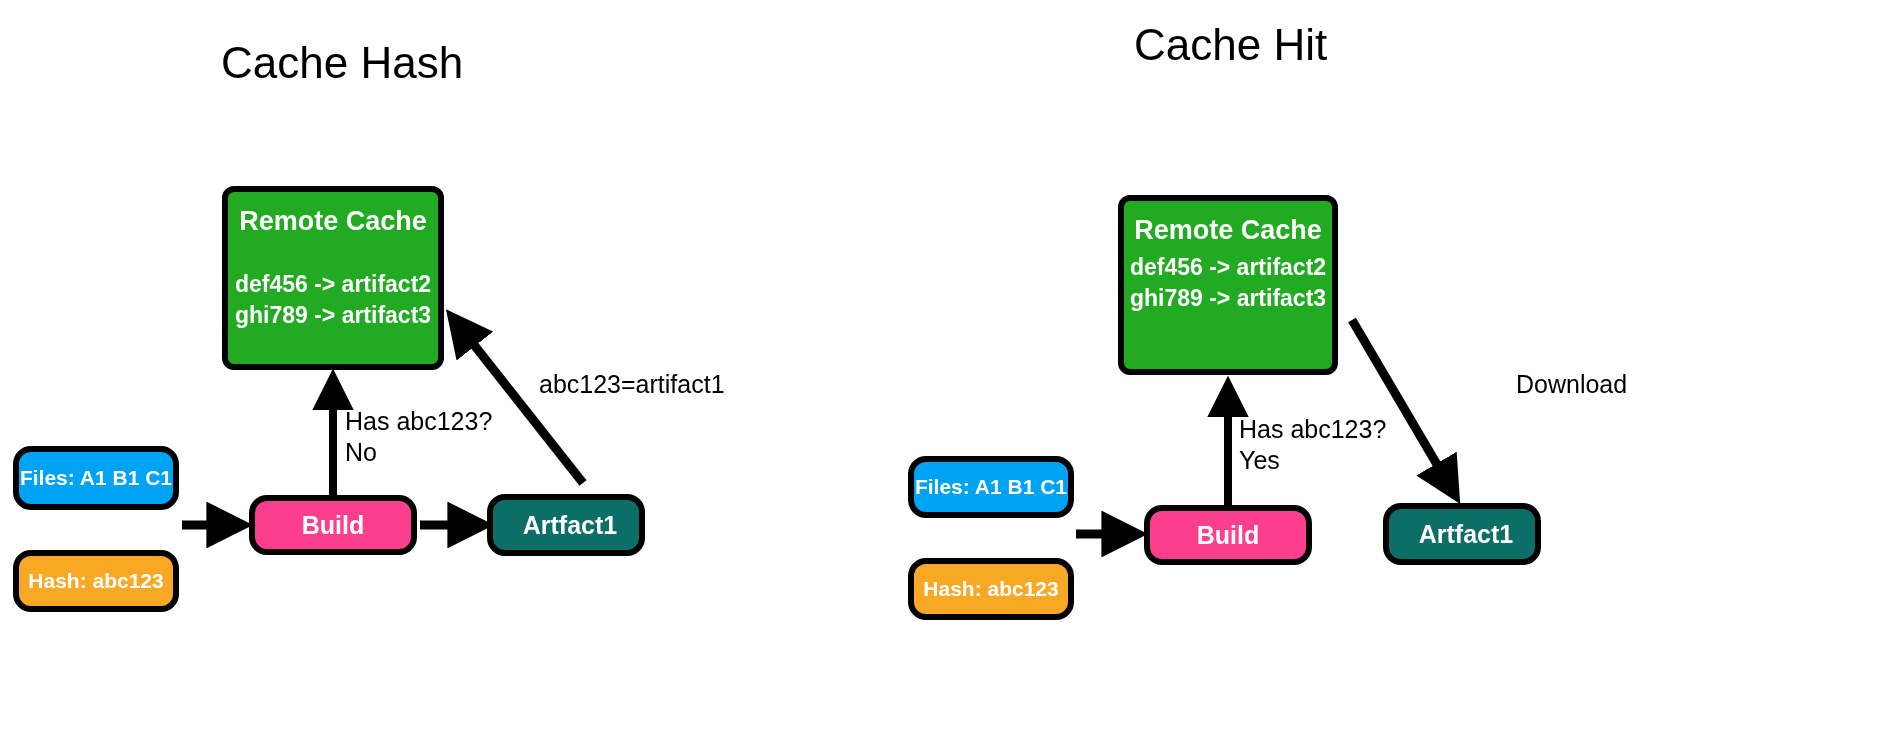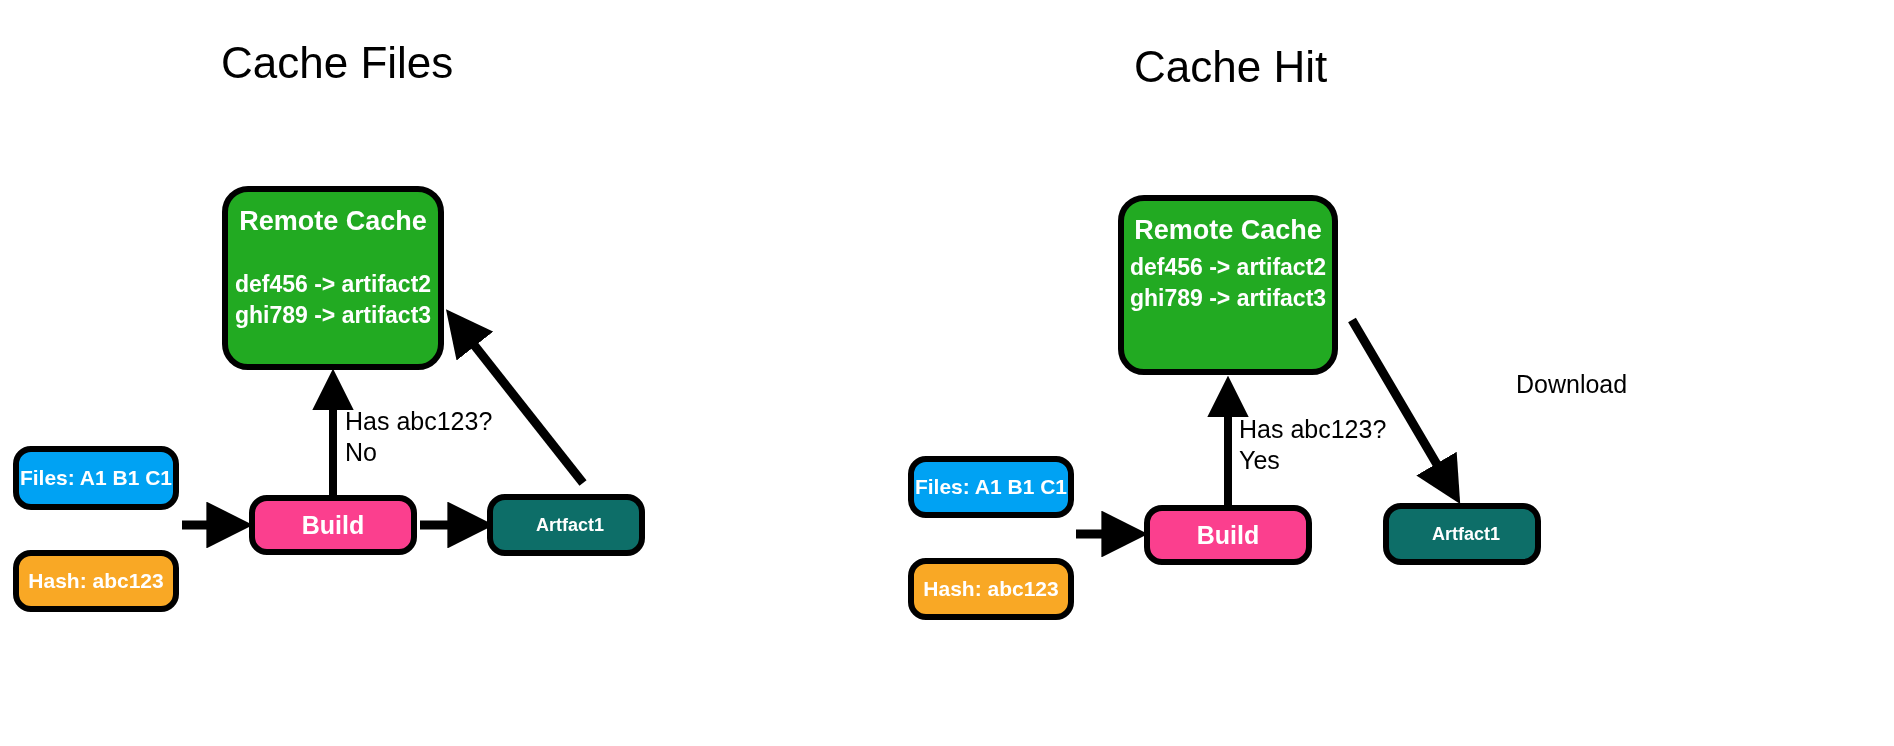--- a/index.html
+++ b/index.html
@@ -45,21 +45,21 @@
     flex-direction: column;
     align-items: center;
     justify-content: center;
     color: #ffffff;
     font-weight: bold;
     font-family: "Liberation Sans", sans-serif;
     text-align: center;
   }
   .node-cache {
     background: #22aa22;
-    border-radius: 26px;
+    border-radius: 12px;
     justify-content: flex-start;
     padding-top: 14px;
   }
   .node-cache .cache-title {
     font-size: 27px;
     font-weight: bold;
     line-height: 1.15;
     margin-bottom: 6px;
   }
   .node-cache .cache-entry {
@@ -71,21 +71,21 @@
   .node-files { background: #00a2f3; }
   .node-hash  { background: #f9a825; margin-top: 22px; }
   .node-build { background: #fb3f8e; text-align: center; }
   .node-artifact { background: #0d6e68; }
   .node-label {
     font-size: 21px;
     font-weight: bold;
     white-space: nowrap;
   }
   .node-build .node-label { font-size: 25px; }
-  .node-artifact .node-label { font-size: 18px; margin-left: 8px; }
+  .node-artifact .node-label { font-size: 25px; margin-left: 8px; }
   .edge-label {
     position: absolute;
     font-size: 25px;
     font-weight: 400;
     color: #000000;
     font-family: "Liberation Sans", sans-serif;
     white-space: pre;
     line-height: 1.25;
   }
 </style>
@@ -109,21 +109,21 @@
 
     <line x1="583" y1="483" x2="456" y2="322" stroke="#000000" stroke-width="9" marker-end="url(#arrowhead)"></line>
 
     <line x1="1076" y1="534" x2="1132" y2="534" stroke="#000000" stroke-width="9" marker-end="url(#arrowhead)"></line>
 
     <line x1="1228" y1="505" x2="1228" y2="390" stroke="#000000" stroke-width="8" marker-end="url(#arrowhead)"></line>
 
     <line x1="1352" y1="320" x2="1452" y2="490" stroke="#000000" stroke-width="9" marker-end="url(#arrowhead)"></line>
   </svg>
 
-  <div class="panel-title" style="left:221px; top:38px;">Cache Files</div>
+  <div class="panel-title" style="left:221px; top:38px;">Cache Hash</div>
 
   <div class="node node-cache" style="left: 222px; top: 186px; width: 222px; height: 184px; background: rgb(34, 170, 34);">
     <div class="cache-title">Remote Cache</div>
     <div style="height:26px;"></div>
     <div class="cache-entry">def456 -&gt; artifact2</div>
     <div class="cache-entry">ghi789 -&gt; artifact3</div>
   </div>
 
   <div class="node node-files" style="left: 13px; top: 446px; width: 166px; height: 64px; background: rgb(0, 162, 243);">
     <div class="node-label">Files: A1 B1 C1</div>
@@ -137,22 +137,23 @@
     <div class="node-label">Build</div>
   </div>
 
   <div class="node node-artifact" style="left: 487px; top: 494px; width: 158px; height: 62px; background: rgb(13, 110, 104);">
     <div class="node-label">Artfact1</div>
   </div>
 
   <div class="edge-label" style="left:345px; top:406px;">Has abc123?
 No</div>
 
+  <div class="edge-label" style="left:539px; top:369px;">abc123=artifact1</div>
 
-  <div class="panel-title" style="left:1134px; top:42px;">Cache Hit</div>
+  <div class="panel-title" style="left:1134px; top:20px;">Cache Hit</div>
 
   <div class="node node-cache" style="left: 1118px; top: 195px; width: 220px; height: 180px; background: rgb(34, 170, 34);">
     <div class="cache-title">Remote Cache</div>
     <div class="cache-entry">def456 -&gt; artifact2</div>
     <div class="cache-entry">ghi789 -&gt; artifact3</div>
   </div>
 
   <div class="node node-files" style="left: 908px; top: 456px; width: 166px; height: 62px; background: rgb(0, 162, 243);">
     <div class="node-label">Files: A1 B1 C1</div>
   </div>

